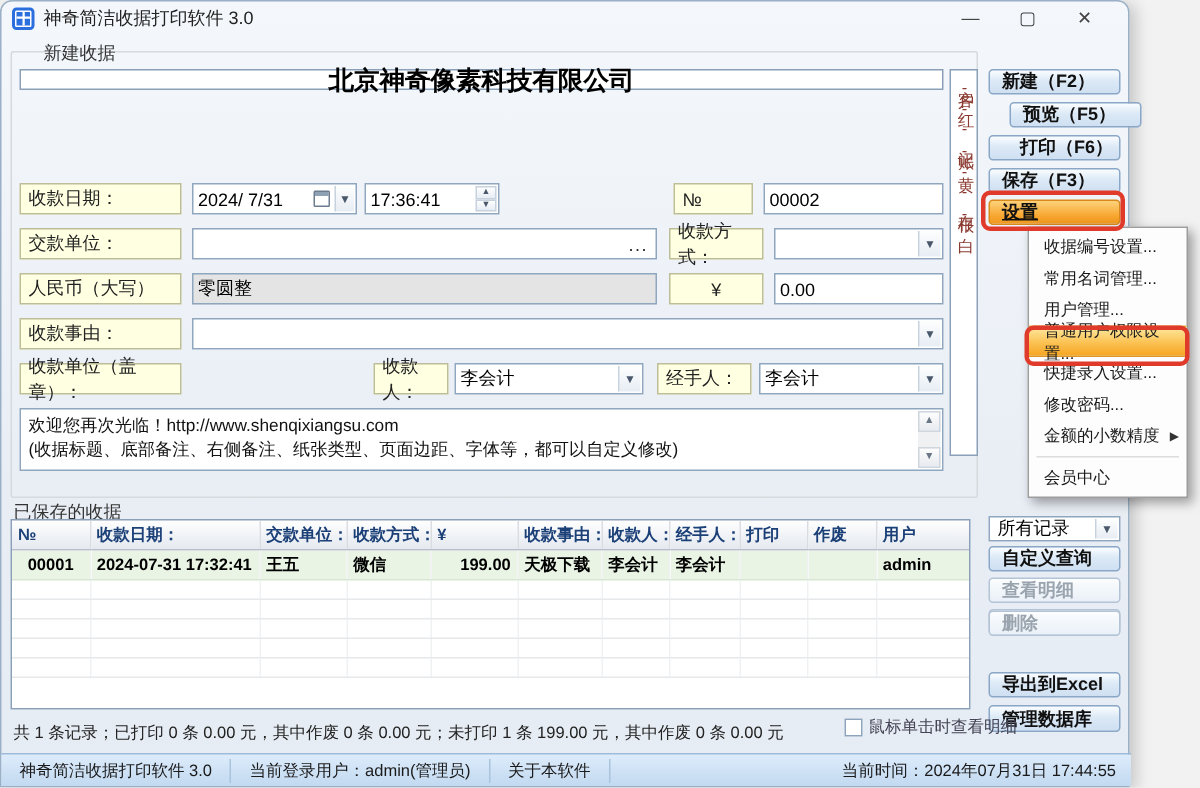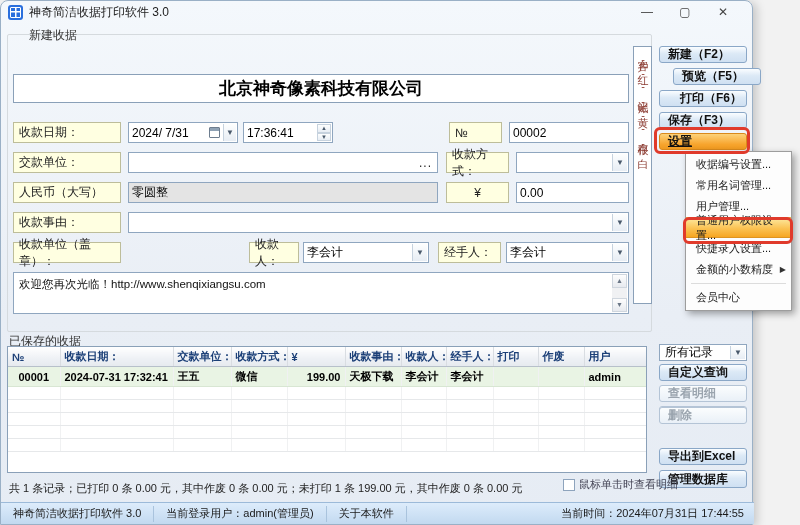--- a/index.html
+++ b/index.html
@@ -118,21 +118,21 @@
       <div class="win-controls">
         <span class="win-btn">—</span>
         <span class="win-btn">▢</span>
         <span class="win-btn">✕</span>
       </div>
     </div>
 
     <div class="groupbox" style="left:6px;top:33px;width:645px;height:298px;"></div>
     <span class="group-label" style="left:28px;top:26px;">新建收据</span>
 
-    <div class="bigfield" style="left:12px;top:45px;width:616px;height:29px;font-size:17px;font-weight:bold;margin-top:28px;">北京神奇像素科技有限公司</div>
+    <div class="bigfield" style="left:12px;top:45px;width:616px;height:14px;font-size:17px;font-weight:bold;">北京神奇像素科技有限公司</div>
 
     <div class="copy-strip">
       <span>客户-红--记账-黄--存根-白</span>
     </div>
 
     <div class="lbl" style="left:12px;top:121px;width:108px;">收款日期：</div>
     <div class="inp" style="left:127px;top:121px;width:110px;">
       <span>2024/ 7/31</span>
       <span class="cal-ico"></span>
       <span class="dd-arrow" style="width:13px;" style2="">▼</span>
@@ -176,20 +176,21 @@
       <span class="dd-arrow">▼</span>
     </div>
     <div class="lbl" style="left:437px;top:241px;width:63px;">经手人：</div>
     <div class="inp" style="left:505px;top:241px;width:123px;">
       <span>李会计</span>
       <span class="dd-arrow">▼</span>
     </div>
 
     <div class="memo">
       <div>欢迎您再次光临！http://www.shenqixiangsu.com</div>
+      <div>(收据标题、底部备注、右侧备注、纸张类型、页面边距、字体等，都可以自定义修改)</div>
       <span class="memo-scroll">
         <span>▲</span>
         <span>▼</span>
       </span>
     </div>
 
     <div class="act-btn" style="top:45px;">新建（F2）</div>
     <div class="act-btn" style="top:67px;margin-left:14px;">预览（F5）</div>
     <div class="act-btn" style="top:89px;padding-left:20px;">打印（F6）</div>
     <div class="act-btn" style="top:111px;">保存（F3）</div>
@@ -334,20 +335,21 @@
       <span class="sb-time">当前时间：2024年07月31日 17:44:55</span>
     </div>
   </div>
 
   <div class="menu">
     <div class="menu-item">收据编号设置...</div>
     <div class="menu-item">常用名词管理...</div>
     <div class="menu-item">用户管理...</div>
     <div class="menu-item hl">普通用户权限设置...</div>
     <div class="menu-item">快捷录入设置...</div>
+    <div class="menu-item">修改密码...</div>
     <div class="menu-item">
       <span>金额的小数精度</span>
       <span class="submenu-arrow">▶</span>
     </div>
     <div class="menu-sep"></div>
     <div class="menu-item">会员中心</div>
   </div>
 
   <div class="annot" style="left:654px;top:127px;width:96px;height:27px;"></div>
   <div class="annot" style="left:683px;top:217px;width:110px;height:27px;"></div>

